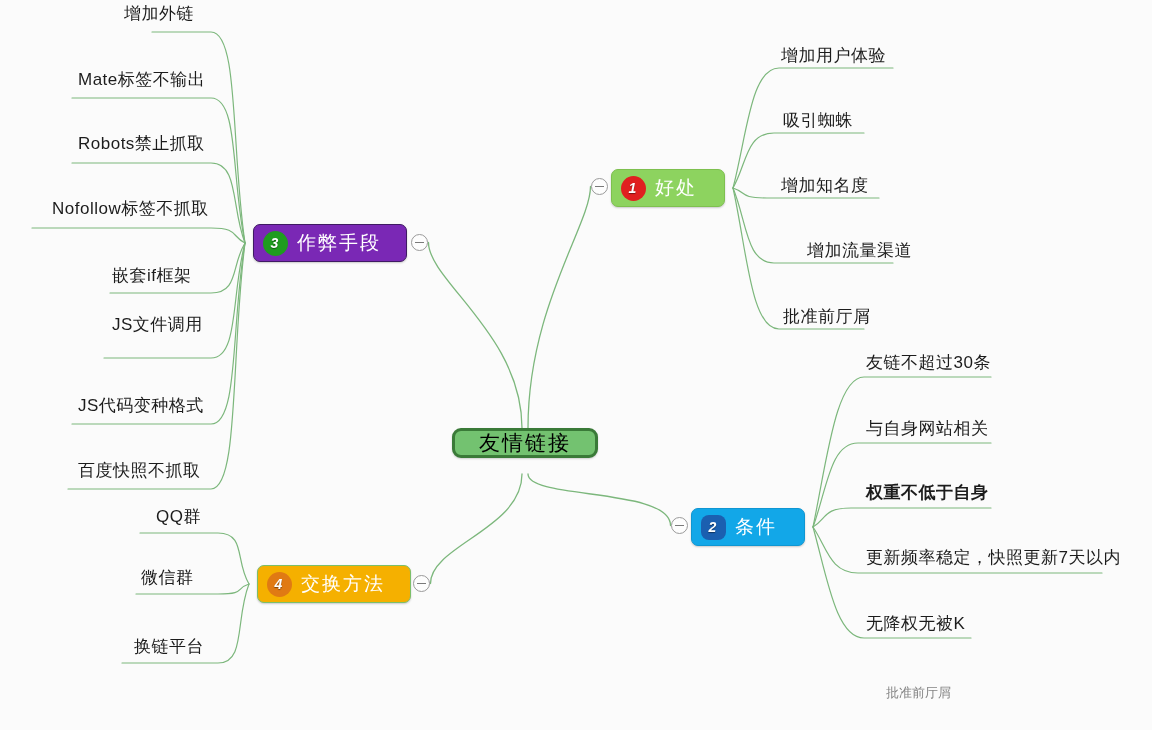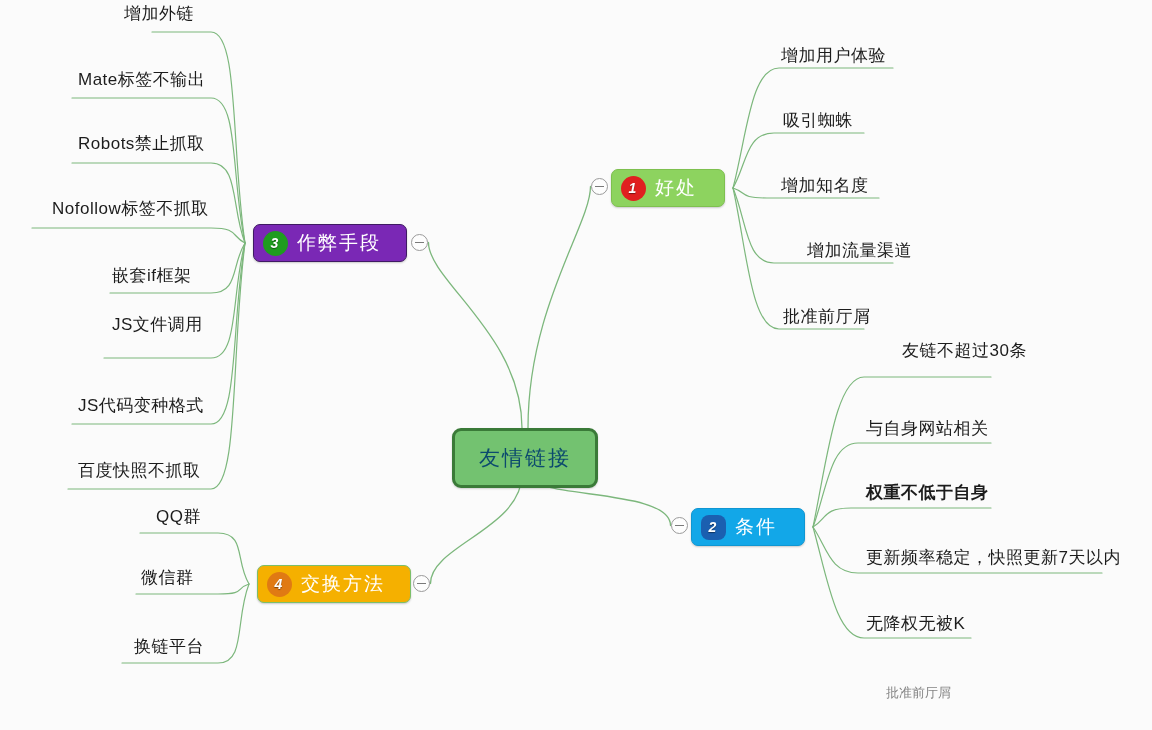--- a/index.html
+++ b/index.html
@@ -156,41 +156,41 @@
       <path d="M110,293 L211,293 C239,293 231,265.5 245,243" fill="none" stroke="#7cb77c" stroke-width="1.2" stroke-linecap="round"></path>
       <path d="M104,358 L211,358 C239,358 231,294.75 245,243" fill="none" stroke="#7cb77c" stroke-width="1.2" stroke-linecap="round"></path>
       <path d="M72,424 L211,424 C239,424 231,324.45 245,243" fill="none" stroke="#7cb77c" stroke-width="1.2" stroke-linecap="round"></path>
       <path d="M68,489 L211,489 C239,489 231,353.7 245,243" fill="none" stroke="#7cb77c" stroke-width="1.2" stroke-linecap="round"></path>
       <path d="M522,474 C522,528.75 430.5,545.5 430.5,583.5" fill="none" stroke="#7cb77c" stroke-width="1.3" stroke-linecap="round"></path>
       <path d="M140,533 L218,533 C246,533 235,561.05 249,584" fill="none" stroke="#7cb77c" stroke-width="1.2" stroke-linecap="round"></path>
       <path d="M136,594 L218,594 C246,594 235,588.5 249,584" fill="none" stroke="#7cb77c" stroke-width="1.2" stroke-linecap="round"></path>
       <path d="M122,663 L218,663 C246,663 235,619.55 249,584" fill="none" stroke="#7cb77c" stroke-width="1.2" stroke-linecap="round"></path>
     </svg>
 
-  <div class="node node-root" id="root-node" style="left: 452px; top: 428px; width: 146px; height: 60px; background: rgb(115, 194, 112); border-color: rgb(58, 122, 56); color: #0c4a6e;">
+  <div class="node node-root" id="root-node" style="left: 452px; top: 428px; width: 146px; height: 30px; background: rgb(115, 194, 112); border-color: rgb(58, 122, 56); color: #000000;">
     <span class="nlabel">友情链接</span>
   </div>
 
   <div id="nodes-layer">
       <div class="node node-branch" style="left: 611px; top: 169px; width: 114px; height: 38px; background: rgb(141, 211, 95); border: 1.5px solid rgb(126, 192, 79);">
         <span class="badge" style="background: rgb(224, 32, 32);">1</span>
         <span class="nlabel">好处</span>
       </div>
       <div class="toggle" style="left: 591px; top: 178px;"></div>
       <div class="leaf right" style="left: 781px; top: 47px;">增加用户体验</div>
       <div class="leaf right" style="left: 783px; top: 112px;">吸引蜘蛛</div>
       <div class="leaf right" style="left: 781px; top: 177px;">增加知名度</div>
       <div class="leaf right" style="left: 781px; top: 242px; margin-left: 26px;">增加流量渠道</div>
       <div class="leaf right" style="left: 783px; top: 308px;">批准前厅屑</div>
       <div class="node node-branch" style="left: 691px; top: 508px; width: 114px; height: 38px; background: rgb(18, 167, 232); border: 1.5px solid rgb(15, 150, 210);">
         <span class="badge square" style="background: rgb(27, 95, 176);">2</span>
         <span class="nlabel">条件</span>
       </div>
       <div class="toggle" style="left: 671px; top: 517px;"></div>
-      <div class="leaf right" style="left: 866px; top: 342px; margin-left: 36px;">友链不超过30条</div>
+      <div class="leaf right" style="left: 866px; top: 354px;">友链不超过30条</div>
       <div class="leaf right" style="left: 866px; top: 420px;">与自身网站相关</div>
       <div class="leaf right" style="left: 866px; top: 484px; font-weight: bold;">权重不低于自身</div>
       <div class="leaf right" style="left: 866px; top: 549px;">更新频率稳定，快照更新7天以内</div>
       <div class="leaf right" style="left: 866px; top: 615px;">无降权无被K</div>
       <div class="node node-branch" style="left: 253px; top: 224px; width: 154px; height: 38px; background: rgb(122, 40, 181); border: 1.5px solid rgb(63, 26, 99);">
         <span class="badge" style="background: rgb(31, 156, 31);">3</span>
         <span class="nlabel">作弊手段</span>
       </div>
       <div class="toggle" style="left: 411px; top: 234px;"></div>
       <div class="leaf left" style="left: 124px; top: 5px;">增加外链</div>

